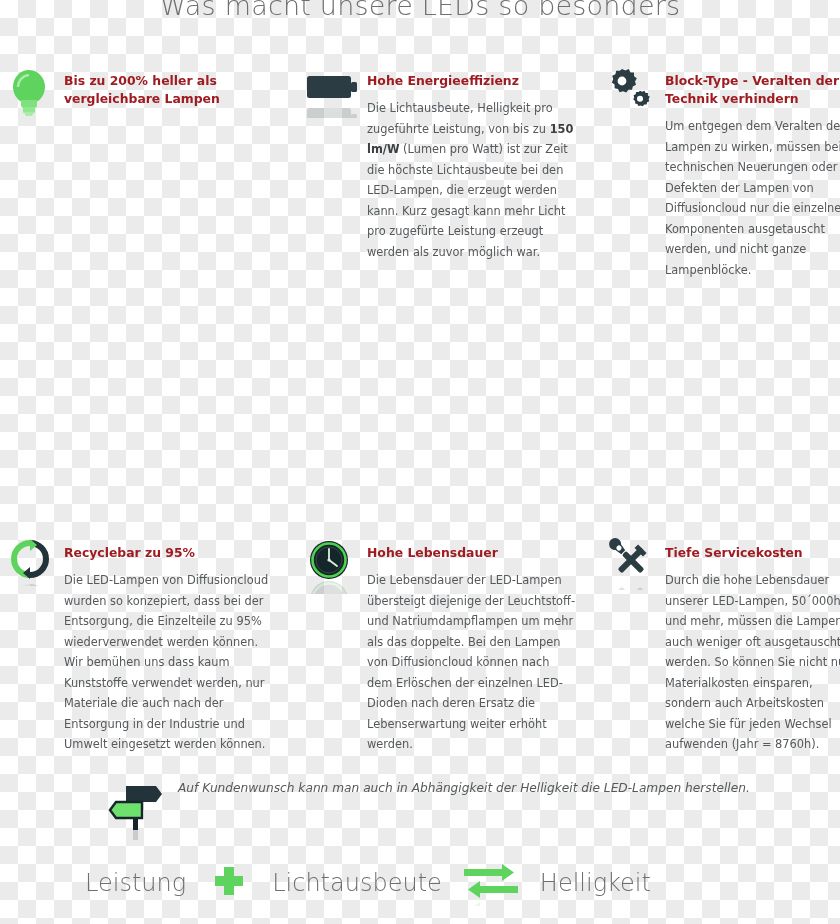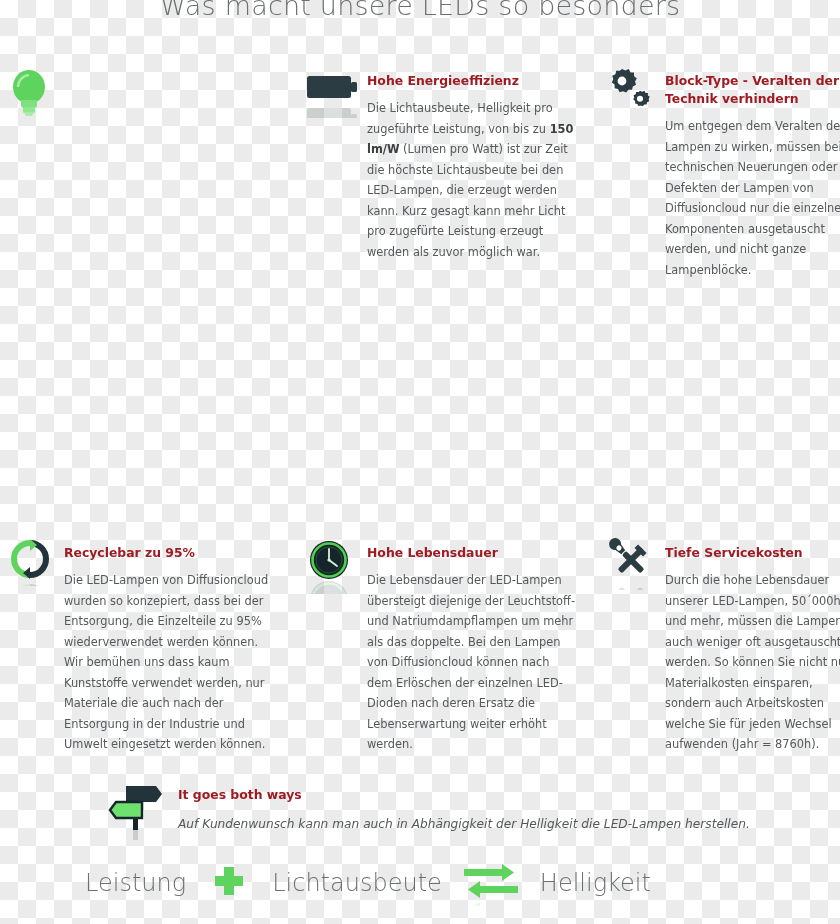--- a/index.html
+++ b/index.html
@@ -126,20 +126,21 @@
               <path d="M16 46 h10 l-2 4 h-6 z" fill="#a8eca8"></path>
               <path d="M21 9 a12 12 0 0 0 -11 12" stroke="#b8f0b8" stroke-width="2.5" fill="none" opacity="0.8"></path>
             </g>
             <g opacity="0.18" transform="translate(0,108) scale(1,-1)">
               <ellipse cx="21" cy="21" rx="16" ry="17" fill="#5ed45e"></ellipse>
               <rect x="15" y="41" width="12" height="6" rx="1.5" fill="#8fe88f"></rect>
             </g>
           </svg>
         </div>
         <div class="texts">
+          <div class="feat-title">Bis zu 200% heller als vergleichbare Lampen</div>
         </div>
       </div>
 
       <div class="cell c2" style="top:0;">
         <div class="icon-wrap" style="width:58px;">
           <svg width="56" height="52" viewBox="0 0 56 52">
             <g>
               <rect x="2" y="10" width="44" height="22" rx="2.5" fill="#2b3c42"></rect>
               <rect x="46" y="16" width="6" height="10" rx="1.5" fill="#2b3c42"></rect>
             </g>
@@ -280,21 +281,20 @@
           <path d="M38 24 L12 24 L6 32 L12 40 L38 40 Z" fill="#6ee06e" stroke="#16252b" stroke-width="2.4"></path>
         </g>
         <g opacity="0.16" transform="translate(0,104) scale(1,-1)">
           <rect x="29" y="18" width="5" height="34" fill="#16252b"></rect>
           <path d="M22 8 L52 8 L58 16 L52 24 L22 24 Z" fill="#22333a"></path>
           <path d="M38 24 L12 24 L6 32 L12 40 L38 40 Z" fill="#6ee06e"></path>
         </g>
       </svg>
     </div>
     <div class="texts">
-      <div class="feat-title">It goes both ways</div>
       <div class="feat-body">Auf Kundenwunsch kann man auch in Abhängigkeit der Helligkeit die LED-Lampen herstellen.</div>
     </div>
   </div>
 
   <div class="formula">
     <div class="formula-term">Leistung</div>
     <div class="formula-op">
       <svg width="40" height="44" viewBox="0 0 40 44">
         <path d="M15 6 h10 v9 h9 v10 h-9 v9 h-10 v-9 h-9 v-10 h9 z" fill="#5ed45e"></path>
         <g opacity="0.14" transform="translate(0,78) scale(1,-1)">

